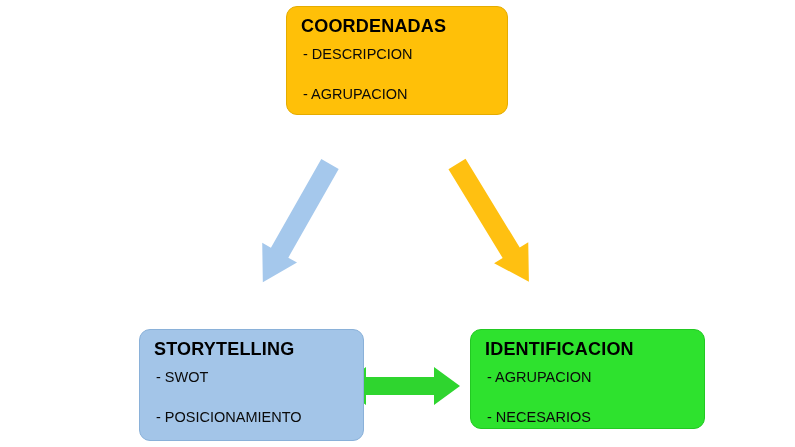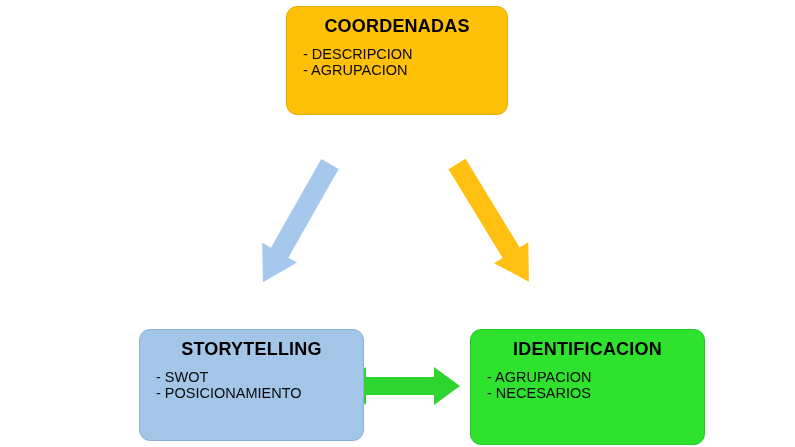--- a/index.html
+++ b/index.html
@@ -12,38 +12,37 @@
   }
   .box{
     position:absolute;
     border-radius:11px;
     box-sizing:border-box;
     padding:9px 14px 8px 14px;
     color:#111;
     border:1px solid rgba(0,0,0,0.12);
   }
   .box-title{
-    text-align:center;
     font-weight:bold;
     font-size:18px;
     letter-spacing:0.2px;
     color:#000;
   }
   .box-items{
     margin-top:9px;
     display:flex;
     flex-direction:column;
-    gap:0;
+    gap:24px;
     font-size:14.5px;
     color:#0a0a0a;
     padding-left:2px;
   }
   #box-coordenadas{left:286px;top:6px;width:222px;height:109px;}
   #box-storytelling{left:95px;top:329px;width:225px;height:112px;margin-left:44px;}
-  #box-identificacion{left:470px;top:329px;width:235px;height:116px;}
+  #box-identificacion{left:470px;top:329px;width:235px;height:100px;}
   .arrow-layer{
     position:absolute;left:0;top:0;width:795px;height:447px;
     pointer-events:none;
   }
 </style>
 </head>
 <body>
 
 <div class="canvas">
 

